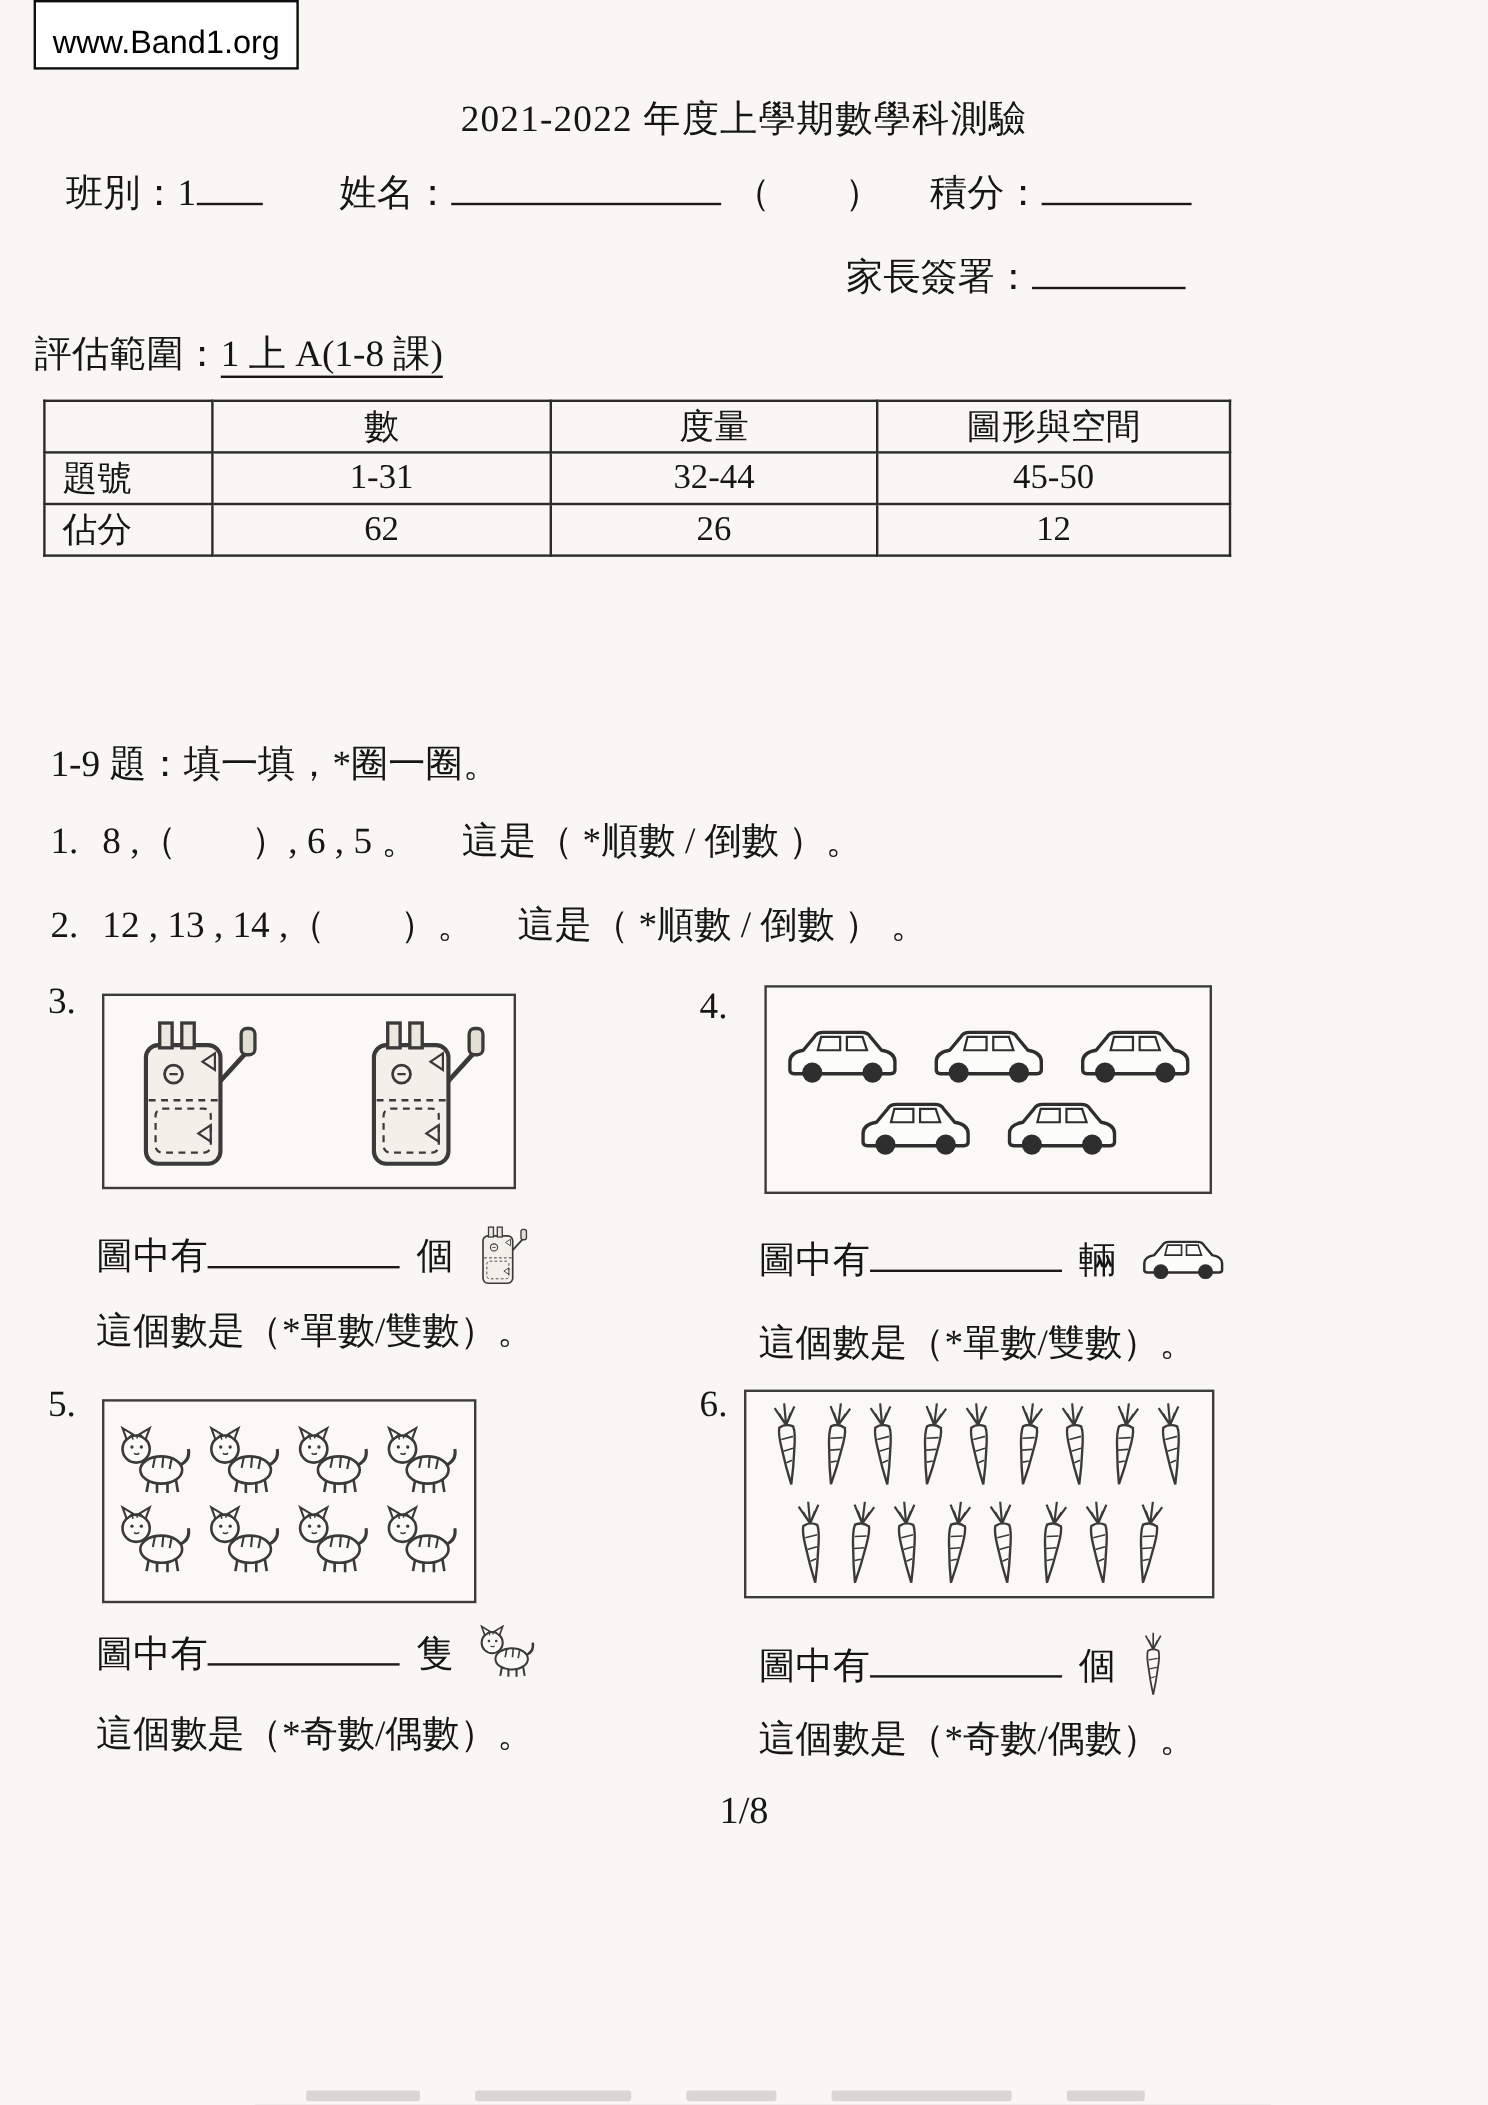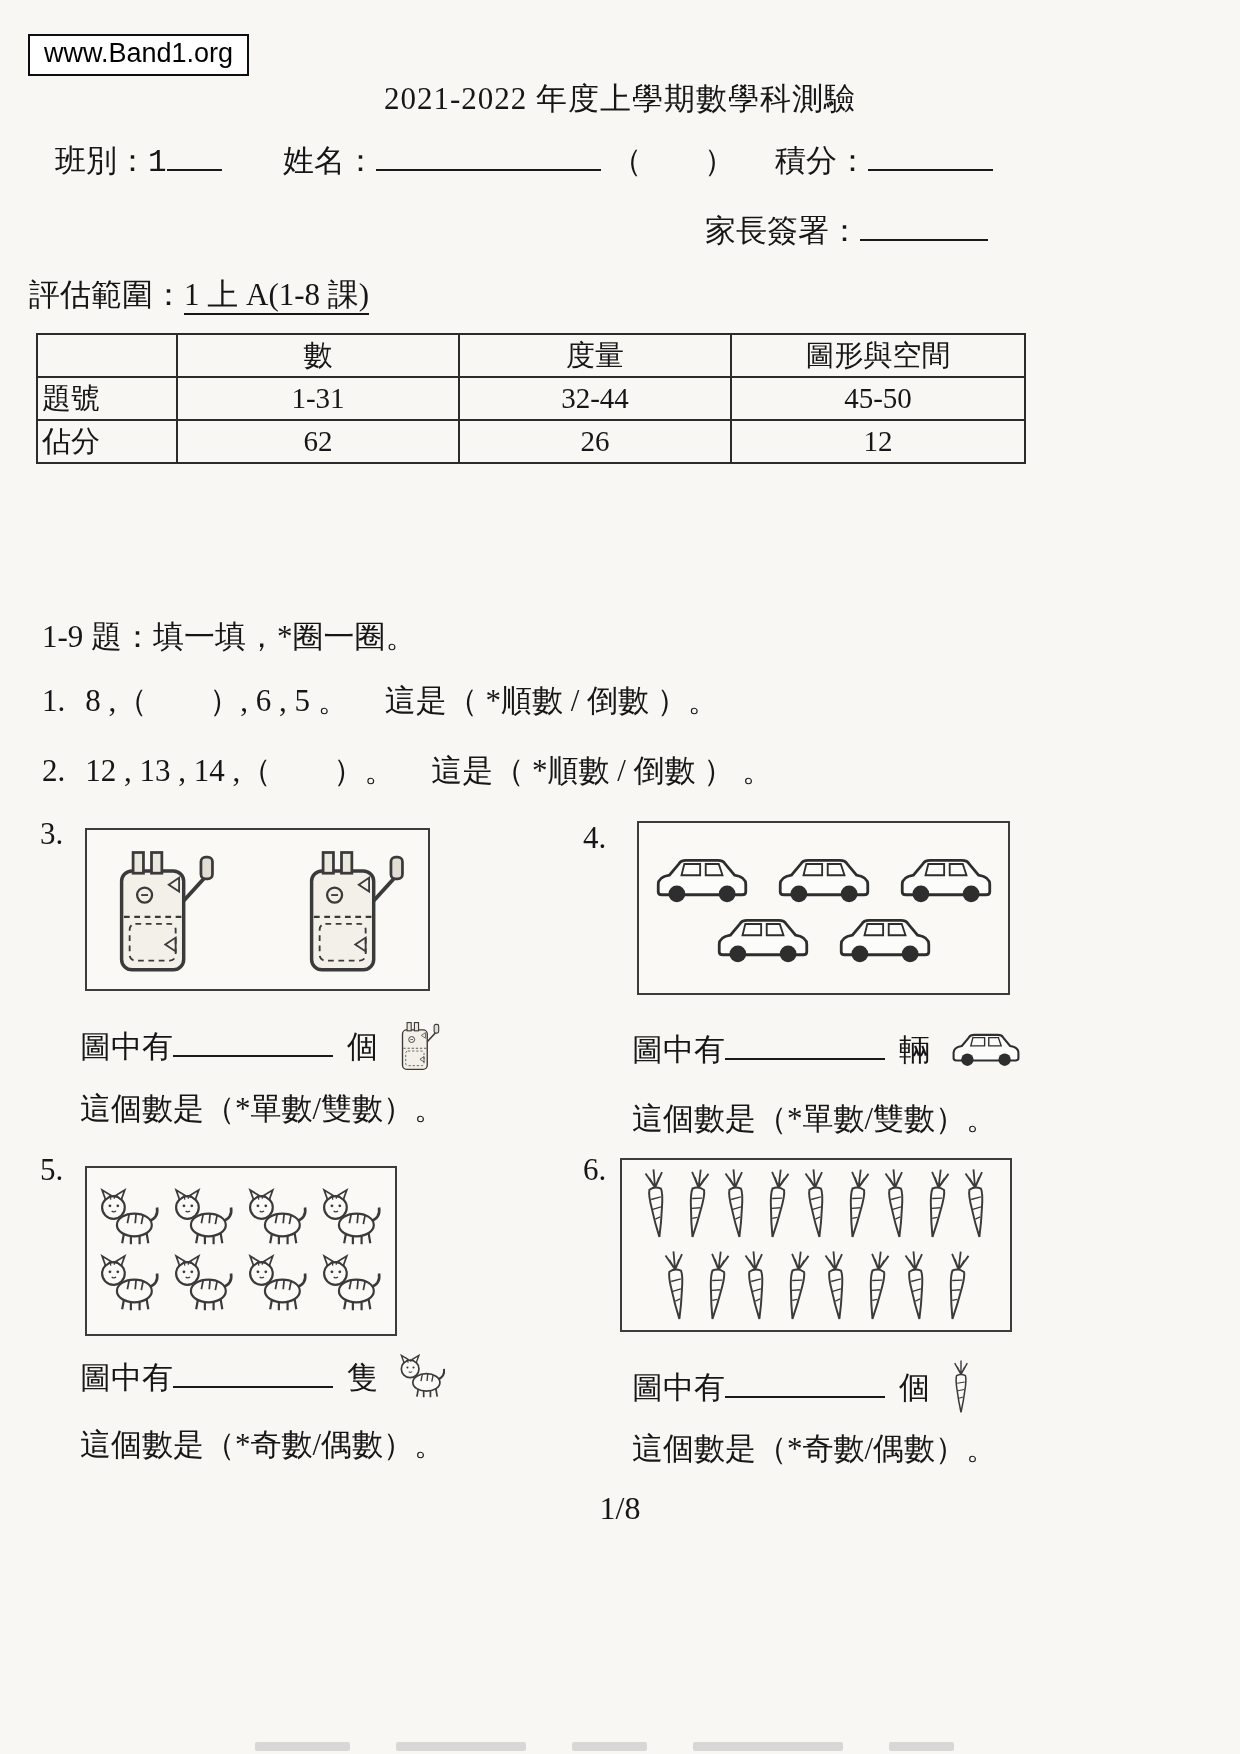--- a/index.html
+++ b/index.html
@@ -9,38 +9,38 @@
     width: 1240px;
     height: 1754px;
     margin: 0 auto;
     background: #f8f7f4;
     color: #161616;
     font-family: "Liberation Serif", "DejaVu Serif", serif;
     overflow: hidden;
   }
   .watermark {
     position: absolute;
-    left: 28px; top: 34px;
+    left: 28px; top: 0;
     border: 2px solid #0e0e0e;
     background: #ffffff;
-    padding: 2px 14px 5px;
+    padding: 18px 14px 5px;
     font-family: "Liberation Sans", "DejaVu Sans", sans-serif;
     font-size: 27px;
     color: #000;
   }
   .title {
     position: absolute;
     top: 78px; left: 0;
     width: 100%;
     text-align: center;
     font-size: 31px;
     letter-spacing: 1px;
   }
   .hline { position: absolute; font-size: 31px; white-space: nowrap; }
-  #hdr-class  { left: 55px;  top: 140px; font-family: Liberation Mono, monospace; }
+  #hdr-class  { left: 55px;  top: 140px; }
   #hdr-name   { left: 283px; top: 140px; }
   #hdr-score  { left: 775px; top: 140px; }
   #hdr-parent { left: 705px; top: 210px; }
   #scope      { left: 29px;  top: 274px; }
   #note       { left: 42px;  top: 550px; }
   #instr      { left: 42px;  top: 616px; }
   #q1         { left: 42px;  top: 680px; }
   #q2         { left: 42px;  top: 750px; }
 
   .blank {
@@ -69,21 +69,21 @@
     border-collapse: collapse;
     table-layout: fixed;
     font-size: 29px;
   }
   .score-table td {
     border: 2px solid #2b2b2b;
     height: 43px;
     text-align: center;
     padding: 0 6px;
   }
-  .score-table td.rowlabel { text-align: left; padding-left: 4px; }
+  .score-table td.rowlabel { text-align: left; padding-left: 14px; }
 
   .qnum { position: absolute; font-size: 31px; }
   #q3-num { left: 40px;  top: 816px; }
   #q4-num { left: 583px; top: 820px; }
   #q5-num { left: 40px;  top: 1152px; }
   #q6-num { left: 583px; top: 1152px; }
 
   .qbox {
     position: absolute;
     border: 2px solid #3c3c3c;

